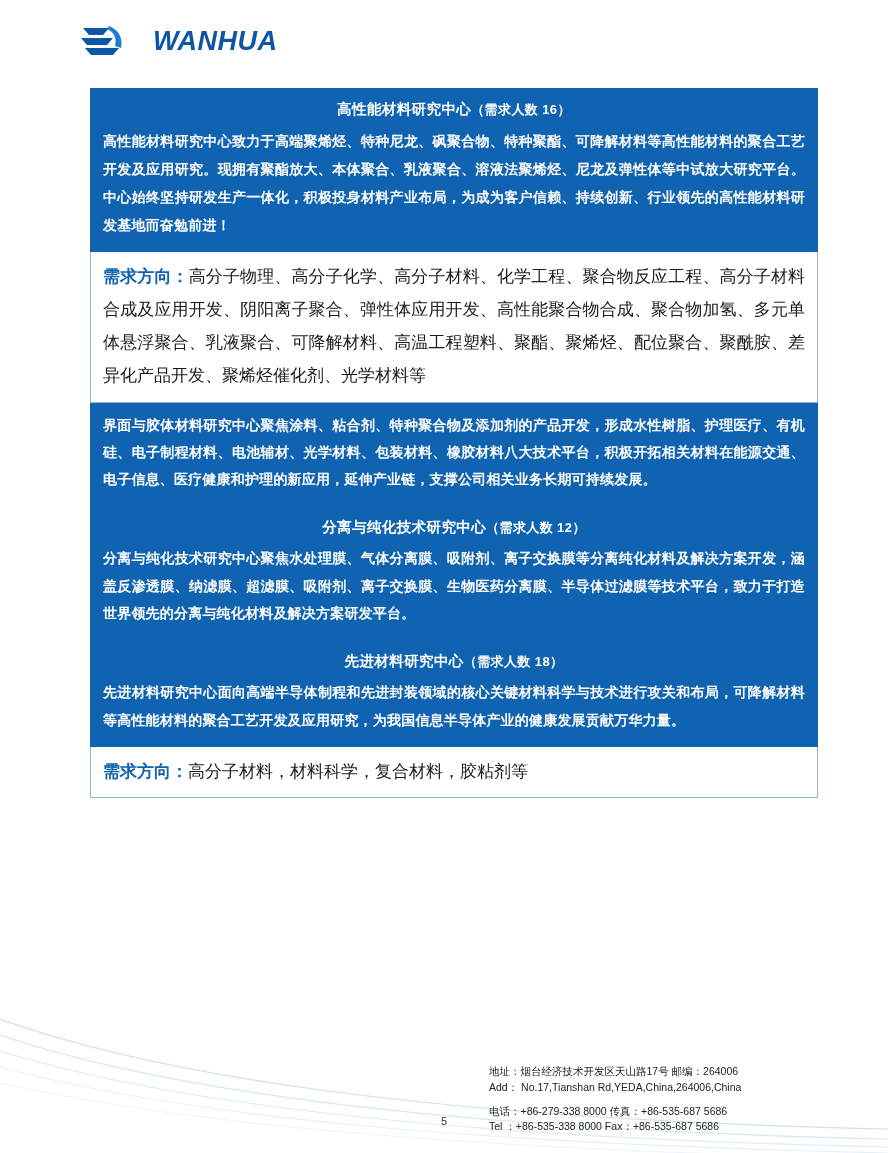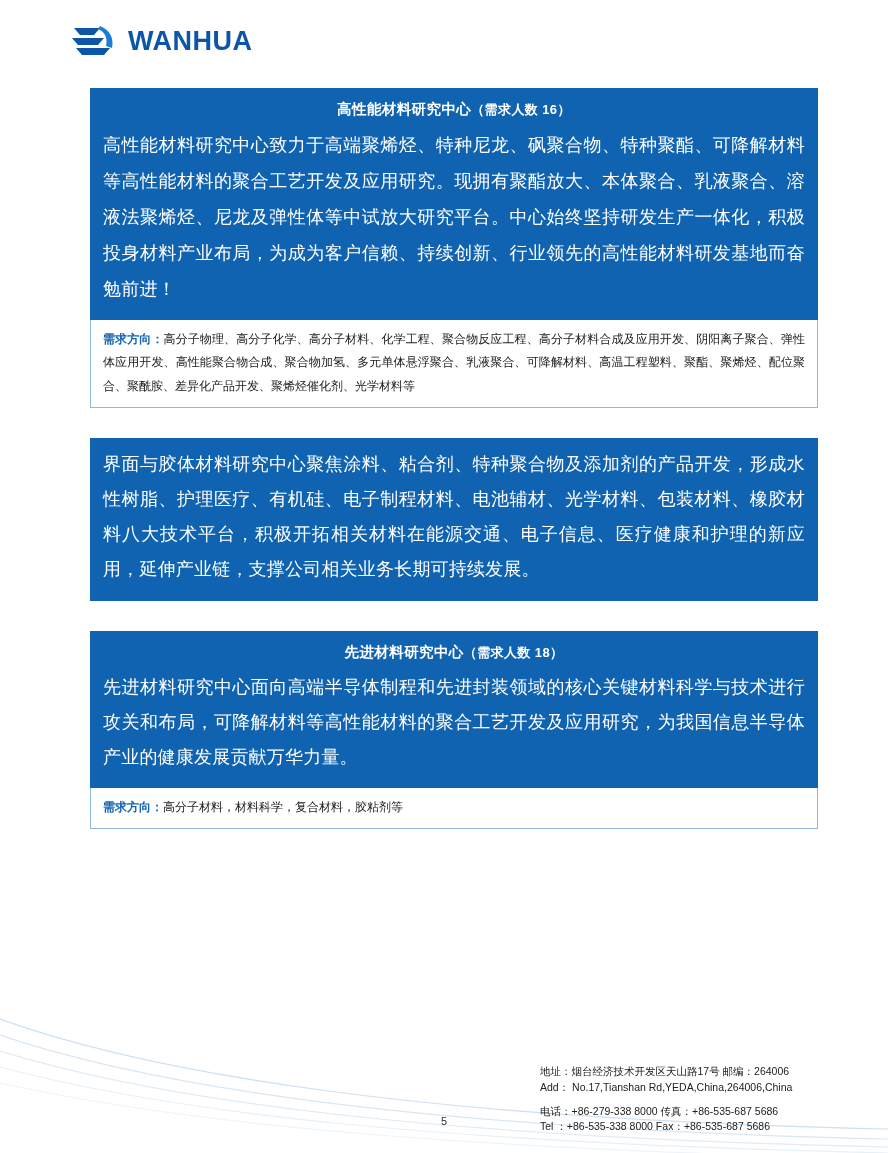--- a/index.html
+++ b/index.html
@@ -27,24 +27,25 @@
     left: 0;
     bottom: 0;
     width: 888px;
     height: 230px;
     pointer-events: none;
   }
   
   .header {
     position: absolute;
     top: 24px;
-    left: 70px;
+    left: 79px;
     display: flex;
     align-items: center;
-    gap: 10px;
+    gap: 26px;
+    font-style: italic;
   }
   .logo-mark {
     width: 48px;
     height: 34px;
     position: relative;
   }
   .logo-text {
     font-size: 27px;
     font-weight: bold;
     letter-spacing: 0.5px;
@@ -52,21 +53,20 @@
     font-family: "Liberation Sans", sans-serif;
   }
   
   .content {
     position: absolute;
     top: 88px;
     left: 70px;
     width: 748px;
   }
   .card {
-    margin-bottom: 30px;
     padding-left: 20px;
   }
   .card-head {
     background: #1063b0;
     color: #ffffff;
     padding: 8px 12px 12px 12px;
     border: 1px solid #1063b0;
     box-sizing: border-box;
   }
   .card-title {
@@ -74,45 +74,45 @@
     font-size: 14.5px;
     font-weight: bold;
     margin: 3px 0 8px 0;
     letter-spacing: 0.4px;
   }
   .card-title .count {
     font-size: 13px;
     font-weight: bold;
   }
   .card-desc {
-    font-size: 18px;
+    font-size: 14px;
     line-height: 1.95;
     text-align: justify;
-    font-weight: normal;
+    font-weight: bold;
     letter-spacing: 0.2px;
   }
   .card-body {
     border: 1px solid #8fb8dd;
     border-top: none;
     background: #ffffff;
     padding: 8px 12px 9px 12px;
     box-sizing: border-box;
-    font-size: 12px;
+    font-size: 17px;
     line-height: 1.95;
     text-align: justify;
     color: #1a1a1a;
   }
   .dir-label {
     color: #1063b0;
     font-weight: bold;
   }
   .card.c1 .card-desc { line-height: 2.0; }
   .footer-block {
     position: absolute;
-    left: 540px;
+    left: 489px;
     bottom: 18px;
     font-size: 10.5px;
     line-height: 1.5;
     color: #222;
   }
   .footer-row {
     white-space: nowrap;
   }
   .footer-gap {
     height: 8px;
@@ -166,20 +166,26 @@
       </div>
     </div>
 
     <div class="card c2">
       <div class="card-head">
         <div class="card-desc">界面与胶体材料研究中心聚焦涂料、粘合剂、特种聚合物及添加剂的产品开发，形成水性树脂、护理医疗、有机硅、电子制程材料、电池辅材、光学材料、包装材料、橡胶材料八大技术平台，积极开拓相关材料在能源交通、电子信息、医疗健康和护理的新应用，延伸产业链，支撑公司相关业务长期可持续发展。</div>
       </div>
     </div>
 
     <div class="card c3">
+      <div class="card-head">
+        <div class="card-title">
+          <span>分离与纯化技术研究中心</span><span class="count">（需求人数 12）</span>
+        </div>
+        <div class="card-desc">分离与纯化技术研究中心聚焦水处理膜、气体分离膜、吸附剂、离子交换膜等分离纯化材料及解决方案开发，涵盖反渗透膜、纳滤膜、超滤膜、吸附剂、离子交换膜、生物医药分离膜、半导体过滤膜等技术平台，致力于打造世界领先的分离与纯化材料及解决方案研发平台。</div>
+      </div>
     </div>
 
     <div class="card c4">
       <div class="card-head">
         <div class="card-title">
           <span>先进材料研究中心</span><span class="count">（需求人数 18）</span>
         </div>
         <div class="card-desc">先进材料研究中心面向高端半导体制程和先进封装领域的核心关键材料科学与技术进行攻关和布局，可降解材料等高性能材料的聚合工艺开发及应用研究，为我国信息半导体产业的健康发展贡献万华力量。</div>
       </div>
       <div class="card-body">

